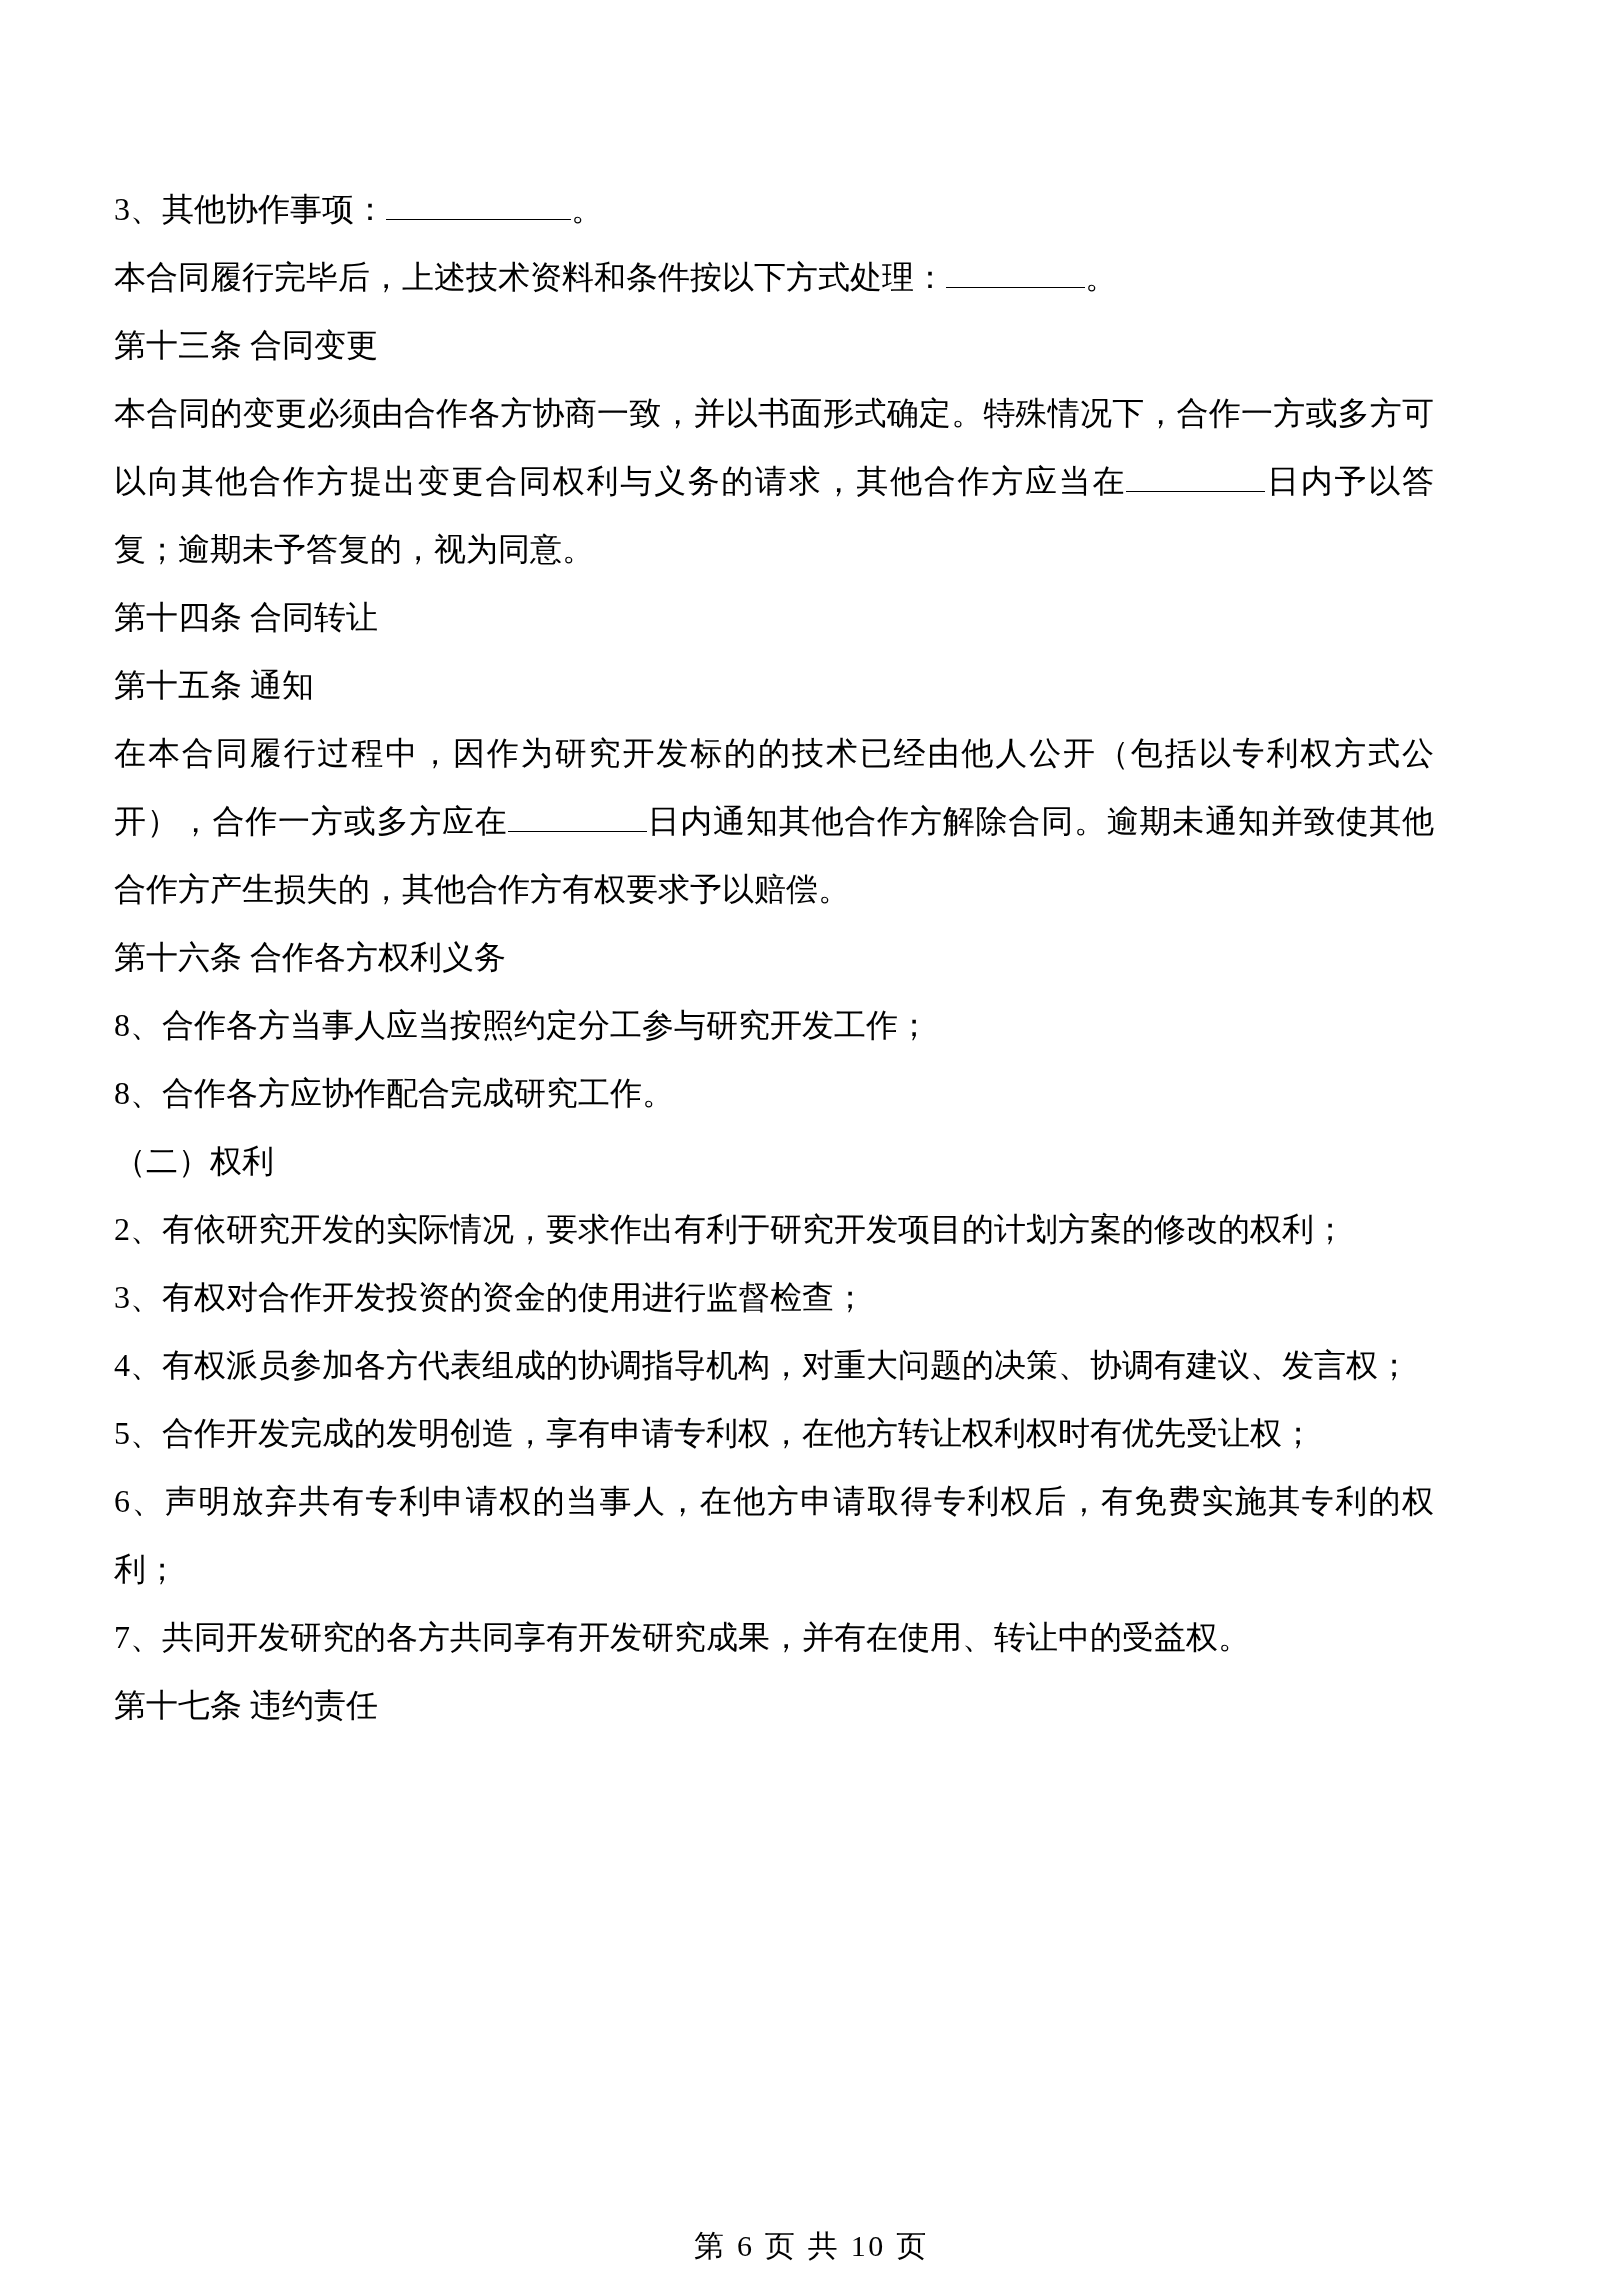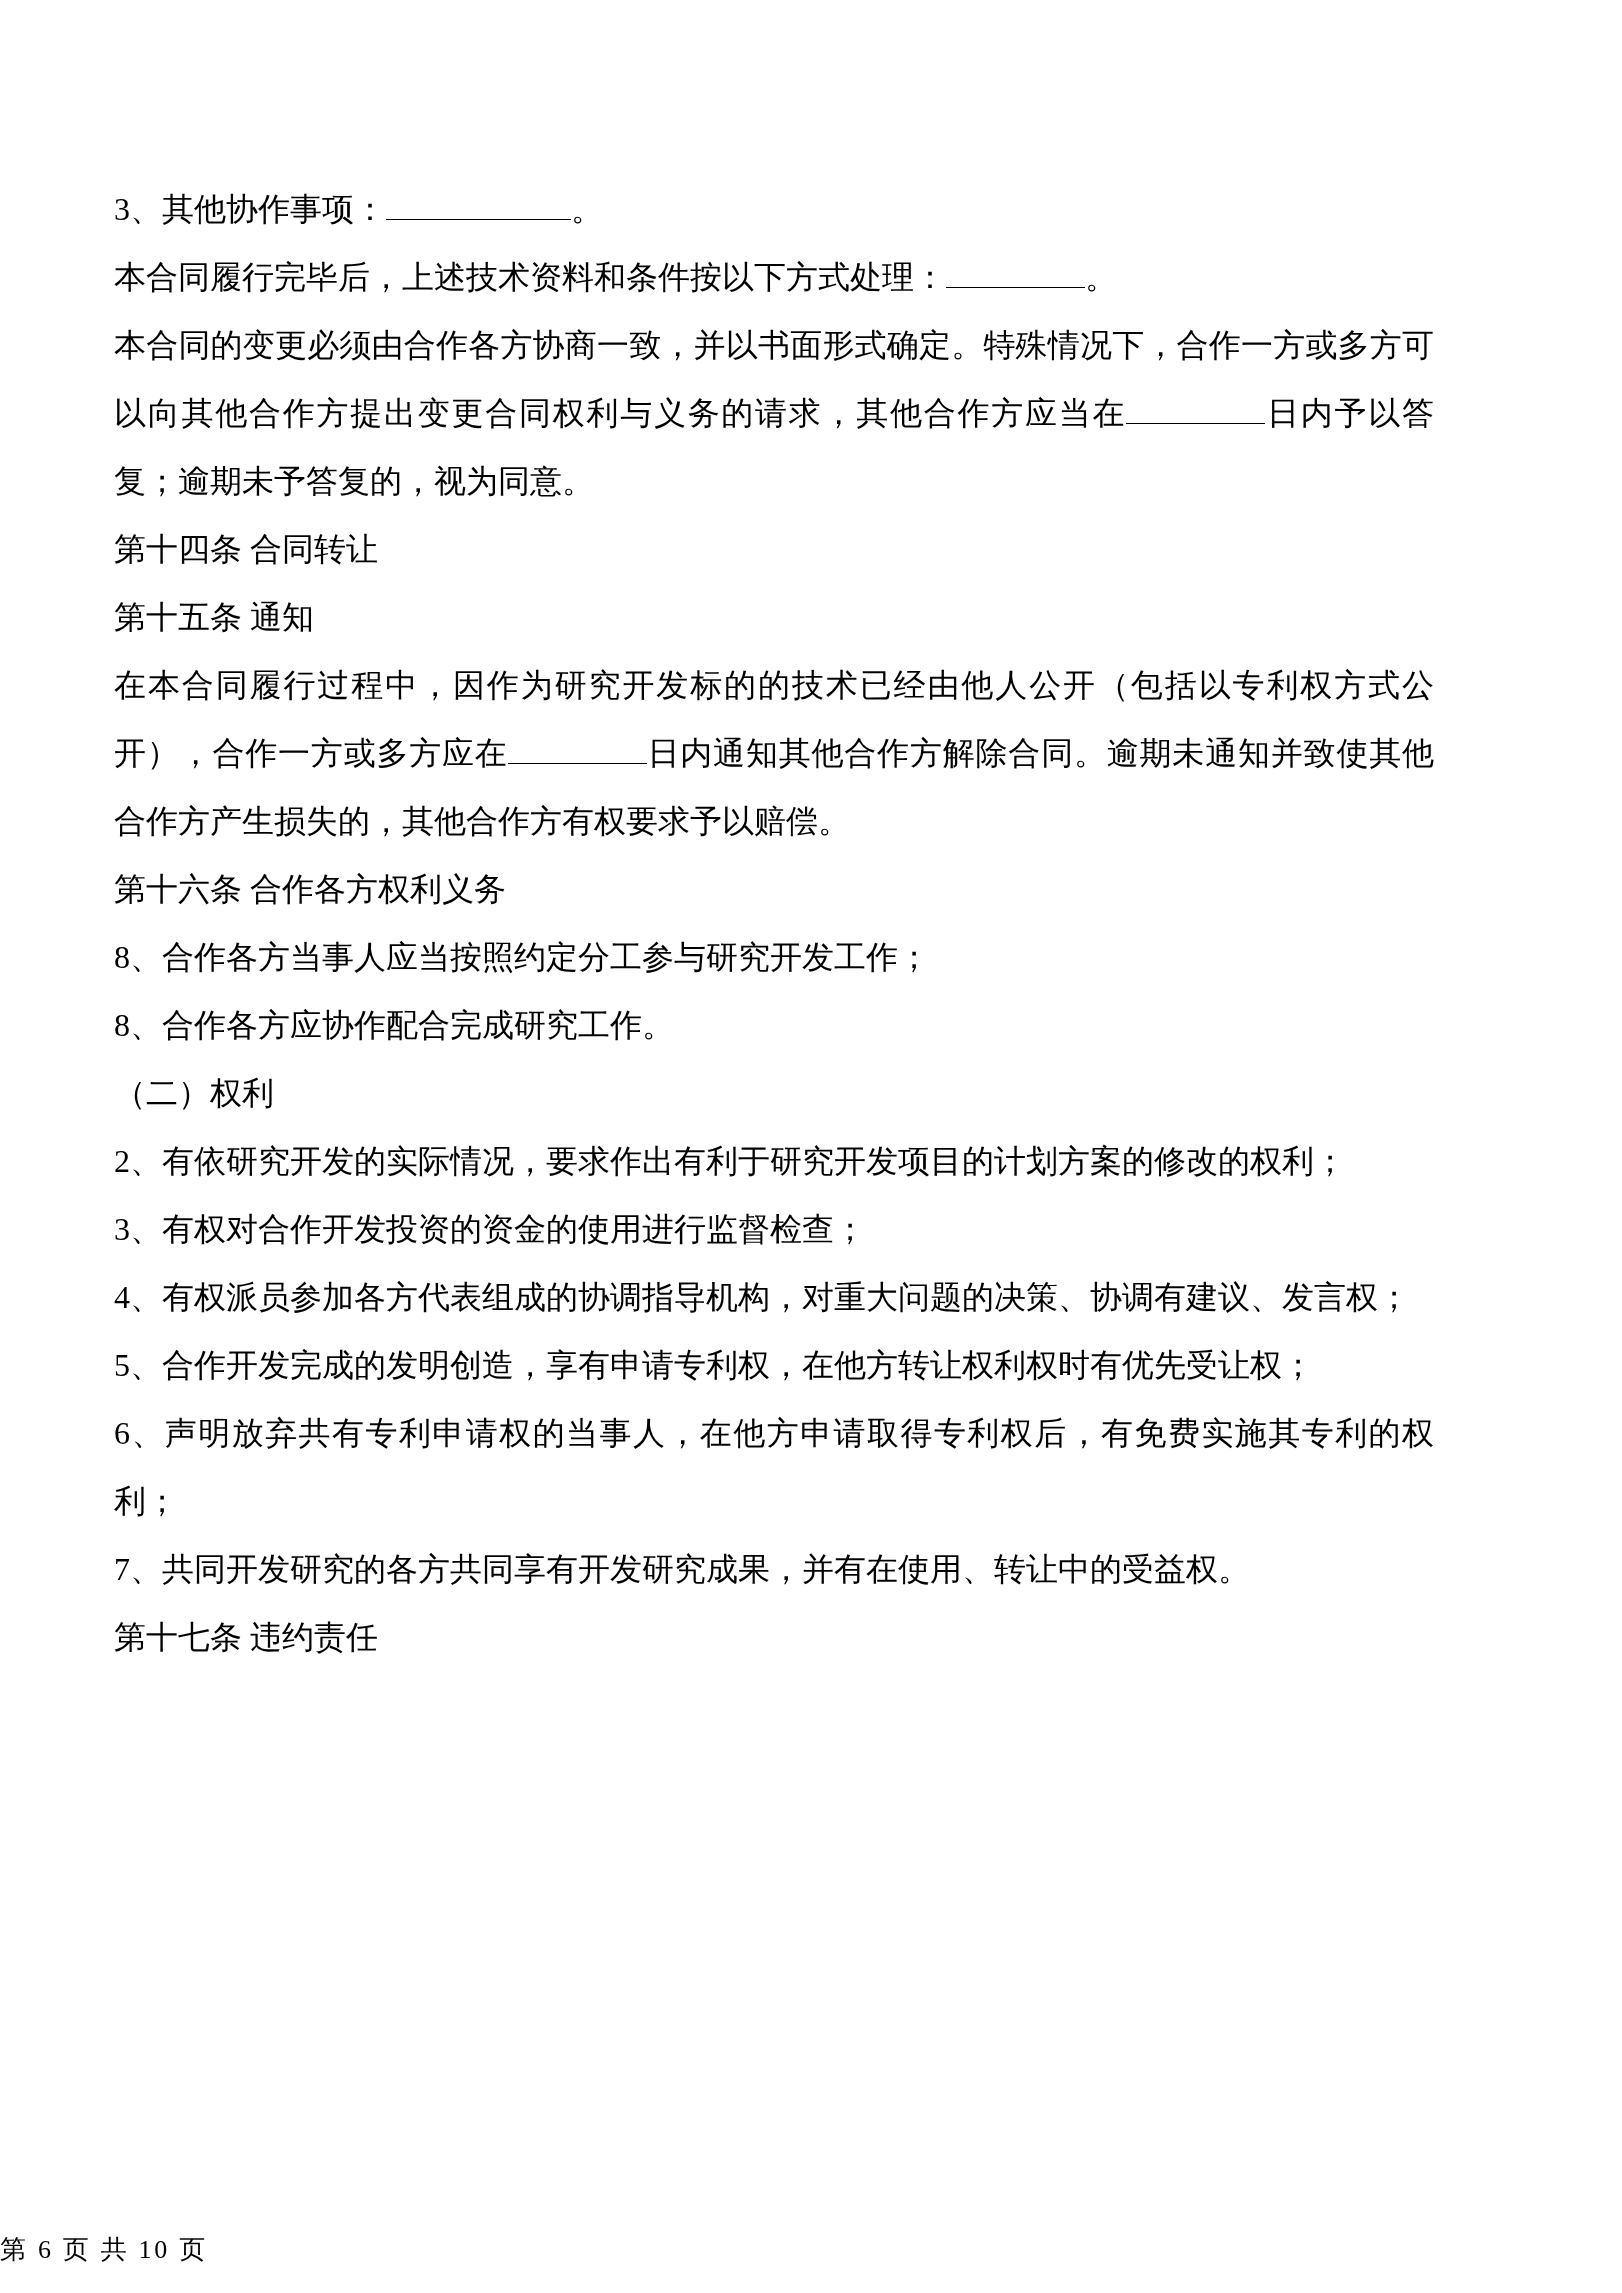--- a/index.html
+++ b/index.html
@@ -31,33 +31,35 @@
     display: inline-block;
     height: 1em;
     border-bottom: 1.8px solid #000000;
     vertical-align: baseline;
   }
   .footer {
     position: absolute;
     left: 0;
     right: 0;
     bottom: 27px;
-    font-size: 26px;
+    text-align: center;
+    font-size: 30px;
     letter-spacing: 2.7px;
     color: #000000;
     font-family: "Liberation Serif", "DejaVu Serif", serif;
   }
 </style>
 </head>
 <body>
 
 <div class="page">
   <div class="doc" id="doc-body">
       <p>3、其他协作事项：<span class="blank" style="width: 185px;"></span>。</p>
       <p>本合同履行完毕后，上述技术资料和条件按以下方式处理：<span class="blank" style="width: 139px;"></span>。</p>
+      <p>第十三条 合同变更</p>
       <p>本合同的变更必须由合作各方协商一致，并以书面形式确定。特殊情况下，合作一方或多方可以向其他合作方提出变更合同权利与义务的请求，其他合作方应当在<span class="blank" style="width: 139px;"></span>日内予以答复；逾期未予答复的，视为同意。</p>
       <p>第十四条 合同转让</p>
       <p>第十五条 通知</p>
       <p>在本合同履行过程中，因作为研究开发标的的技术已经由他人公开（包括以专利权方式公开），合作一方或多方应在<span class="blank" style="width: 139px;"></span>日内通知其他合作方解除合同。逾期未通知并致使其他合作方产生损失的，其他合作方有权要求予以赔偿。</p>
       <p>第十六条 合作各方权利义务</p>
       <p>8、合作各方当事人应当按照约定分工参与研究开发工作；</p>
       <p>8、合作各方应协作配合完成研究工作。</p>
       <p>（二）权利</p>
       <p>2、有依研究开发的实际情况，要求作出有利于研究开发项目的计划方案的修改的权利；</p>
       <p>3、有权对合作开发投资的资金的使用进行监督检查；</p>

